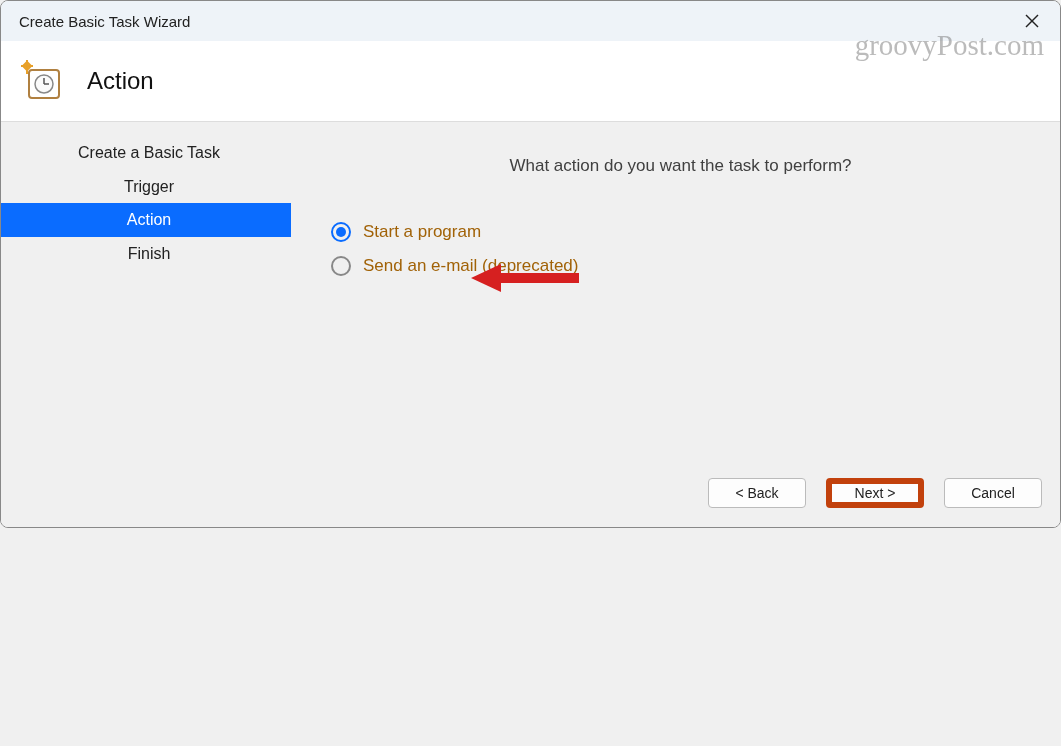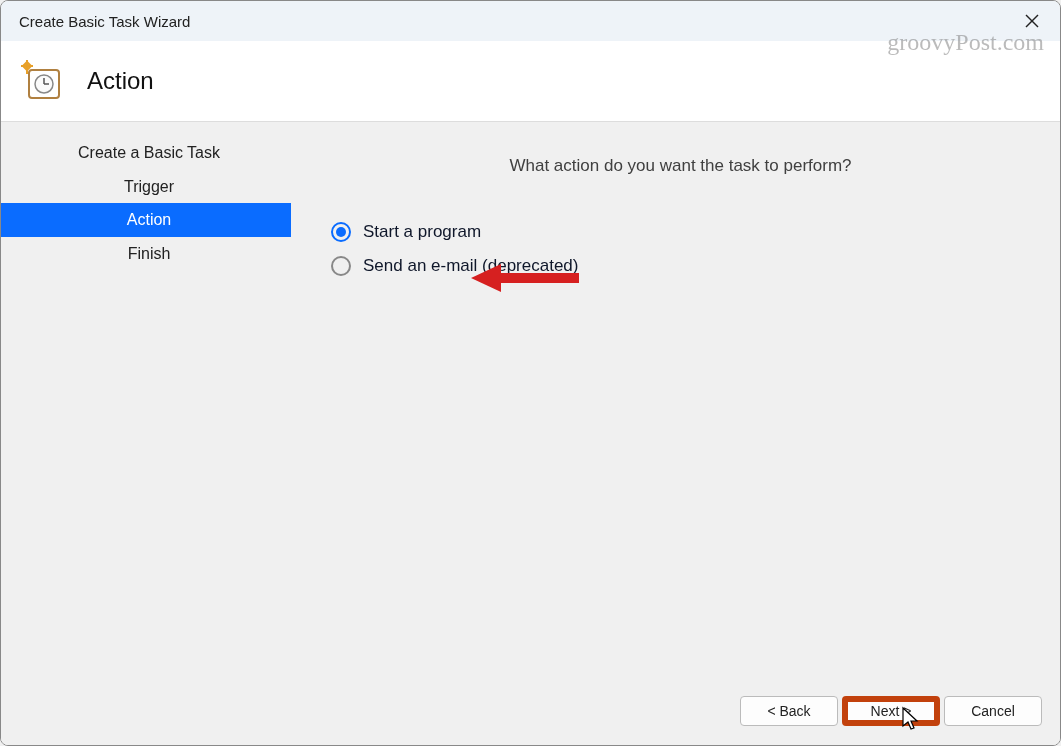--- a/index.html
+++ b/index.html
@@ -6,21 +6,21 @@
   body {
     font-family: "Segoe UI", Tahoma, sans-serif;
     background: #f0f0f0;
     width: 1061px;
     height: 746px;
     overflow: hidden;
     position: relative;
   }
   .window {
     width: 1061px;
-    height: 746px;
+    height: 528px;
     background: #fff;
     border: 1px solid #888;
     border-radius: 8px;
     display: flex;
     flex-direction: column;
     overflow: hidden;
     position: relative;
   }
   .titlebar {
     height: 40px;
@@ -96,21 +96,21 @@
     display: flex;
     flex-direction: column;
     gap: 14px;
     padding-left: 0;
   }
   .radio-row {
     display: flex;
     align-items: center;
     gap: 12px;
     font-size: 17px;
-    color: #0f172a;
+    color: #a16207;
     cursor: pointer;
     position: relative;
   }
   .radio {
     width: 20px;
     height: 20px;
     border: 2px solid #888;
     border-radius: 50%;
     display: inline-flex;
     align-items: center;
@@ -126,21 +126,21 @@
     height: 10px;
     background: #0a6cff;
     border-radius: 50%;
   }
   .footer {
     height: 58px;
     background: #f0f0f0;
     display: flex;
     align-items: center;
     justify-content: flex-end;
-    gap: 4px;
+    gap: 20px;
     padding: 0 18px 10px 0;
   }
   .btn {
     min-width: 98px;
     height: 30px;
     background: #fdfdfd;
     border: 1px solid #bbb;
     border-radius: 4px;
     font-size: 14px;
     color: #222;
@@ -149,21 +149,21 @@
   }
   .btn.primary {
     border: 6px solid #c2410c;
     position: relative;
   }
   .watermark {
     position: absolute;
     top: 28px;
     right: 16px;
     font-family: Georgia, "Times New Roman", serif;
-    font-size: 24px;
+    font-size: 29px;
     color: rgba(120,120,120,0.5);
     pointer-events: none;
   }
   .arrow-annotation {
     position: absolute;
     left: 470px;
     top: 259px;
     pointer-events: none;
   }
   .cursor-annotation {

